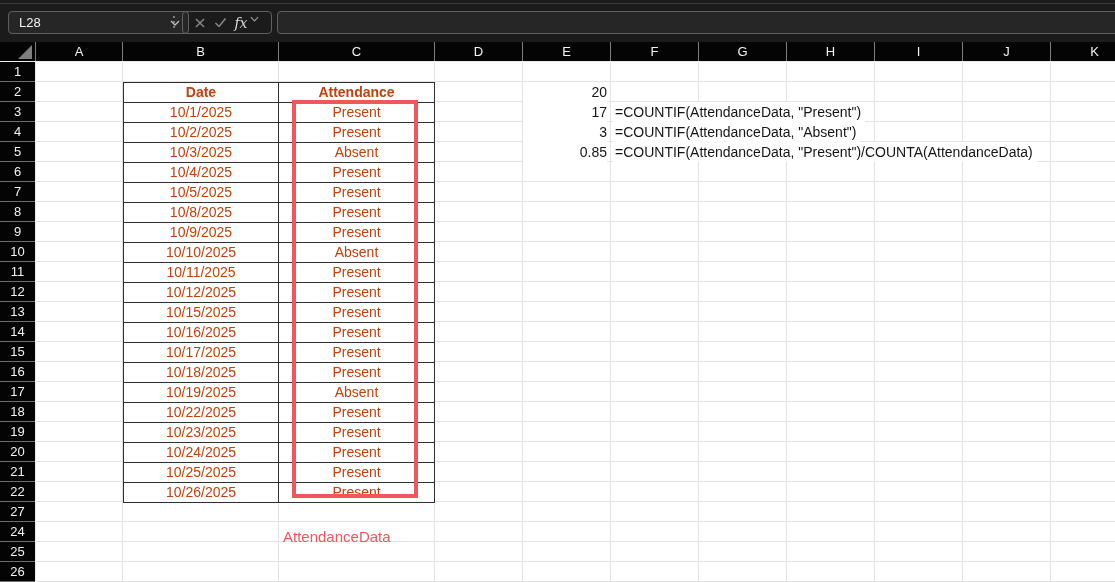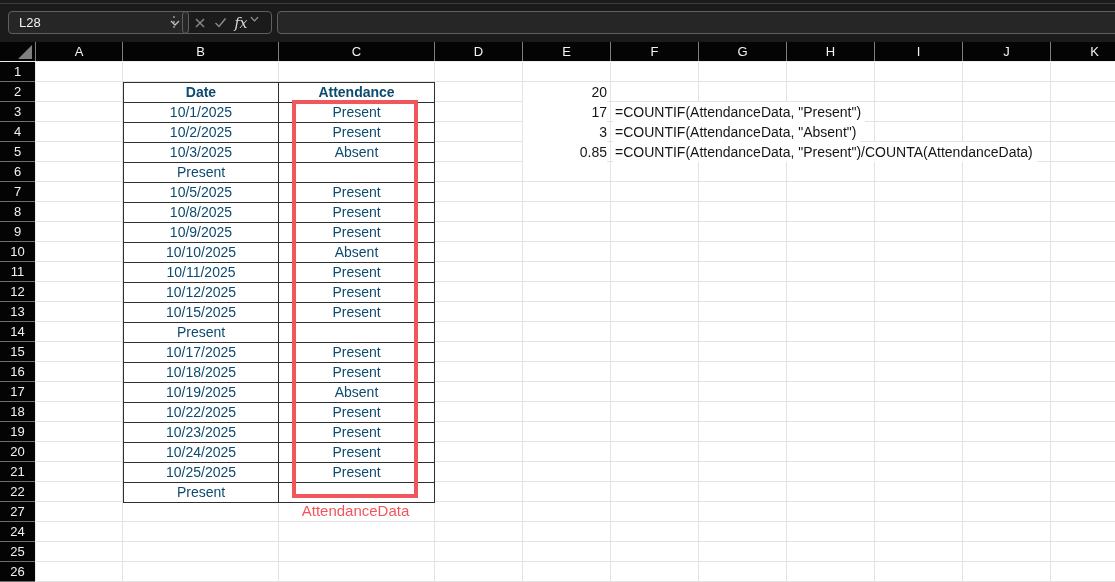--- a/index.html
+++ b/index.html
@@ -69,42 +69,42 @@
   }
   .v-gridline { position:absolute; top:0; width:1px; height:520px; background:#e3e3e3; }
   
   #data-table {
     position:absolute; left:123px; top:20px; width:312px;
     background:#ffffff; border:1px solid #2f2f2f;
   }
   .t-row { display:flex; height:20px; border-bottom:1px solid #2f2f2f; }
   .t-row:last-child { height:19px; border-bottom:none; }
   .t-cell {
-    width:155px; flex:0 0 auto; text-align:center; font-size:14px; color:#0c4a6e;
+    width:155px; flex:0 0 auto; text-align:center; font-size:14px; color:#c2410c;
     line-height:19px; overflow:hidden; white-space:nowrap;
   }
   .t-cell:first-child { border-right:1px solid #2f2f2f; }
   .t-head { font-weight:bold; }
   
   .f-row { position:absolute; left:0; width:1115px; height:20px; }
   .f-value {
     position:absolute; left:523px; width:84px; text-align:right; font-size:14px;
     color:#151515; line-height:20px; background:#ffffff;
   }
   .f-formula {
     position:absolute; left:613px; white-space:nowrap; font-size:14px; color:#151515;
     line-height:20px; background:#ffffff; padding:0 4px 0 2px;
   }
   
   #highlight-rect {
     position:absolute; left:292px; top:38px; width:126px; height:398px;
     border:4px solid #f2565d; background:transparent; pointer-events:none;
   }
   #annotation-label {
-    position:absolute; left:283px; top:440px; width:145px; text-align:center;
+    position:absolute; left:283px; top:466px; width:145px; 
     font-size:15px; color:#f2565d; line-height:18px;
   }
 </style>
 </head>
 <body>
 
 <div id="app">
 
   <div id="toolbar">
     <div id="toolbar-top-divider"></div>
@@ -221,20 +221,21 @@
         </div>
         <div class="t-row">
           <div class="t-cell">10/2/2025</div>
           <div class="t-cell">Present</div>
         </div>
         <div class="t-row">
           <div class="t-cell">10/3/2025</div>
           <div class="t-cell">Absent</div>
         </div>
         <div class="t-row">
+          <div class="t-cell">10/4/2025</div>
           <div class="t-cell">Present</div>
         </div>
         <div class="t-row">
           <div class="t-cell">10/5/2025</div>
           <div class="t-cell">Present</div>
         </div>
         <div class="t-row">
           <div class="t-cell">10/8/2025</div>
           <div class="t-cell">Present</div>
         </div>
@@ -252,20 +253,21 @@
         </div>
         <div class="t-row">
           <div class="t-cell">10/12/2025</div>
           <div class="t-cell">Present</div>
         </div>
         <div class="t-row">
           <div class="t-cell">10/15/2025</div>
           <div class="t-cell">Present</div>
         </div>
         <div class="t-row">
+          <div class="t-cell">10/16/2025</div>
           <div class="t-cell">Present</div>
         </div>
         <div class="t-row">
           <div class="t-cell">10/17/2025</div>
           <div class="t-cell">Present</div>
         </div>
         <div class="t-row">
           <div class="t-cell">10/18/2025</div>
           <div class="t-cell">Present</div>
         </div>
@@ -283,20 +285,21 @@
         </div>
         <div class="t-row">
           <div class="t-cell">10/24/2025</div>
           <div class="t-cell">Present</div>
         </div>
         <div class="t-row">
           <div class="t-cell">10/25/2025</div>
           <div class="t-cell">Present</div>
         </div>
         <div class="t-row">
+          <div class="t-cell">10/26/2025</div>
           <div class="t-cell">Present</div>
         </div>
       </div>
 
     <div id="formula-layer">
 
     <div class="f-row" style="top: 20px;">
           <div class="f-value">20</div>
         </div>
         <div class="f-row" style="top: 40px;">

